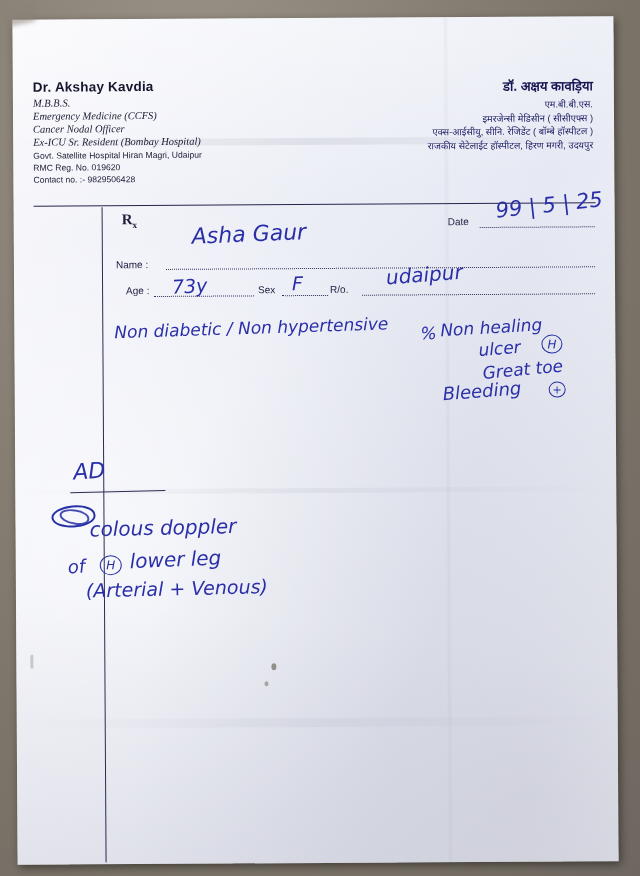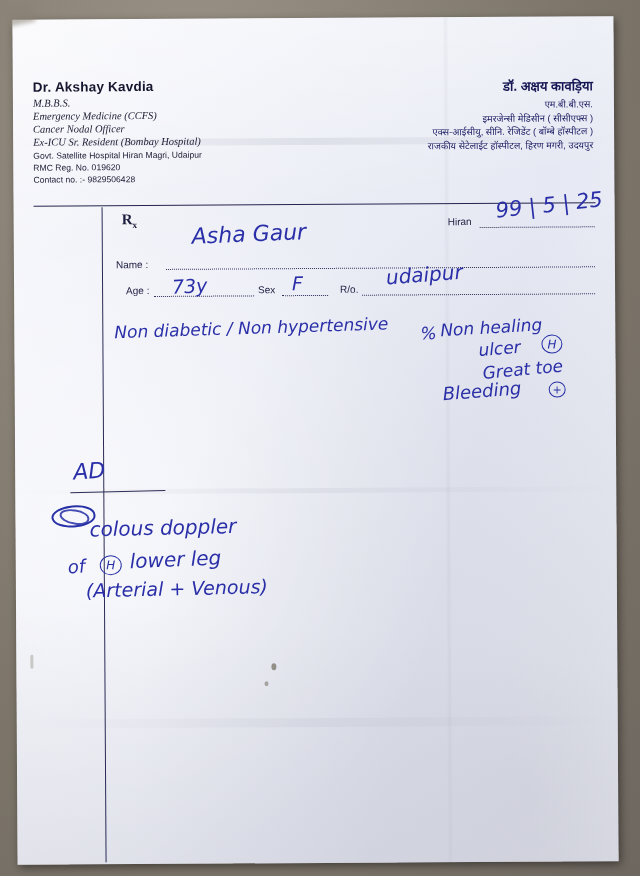--- a/index.html
+++ b/index.html
@@ -213,29 +213,29 @@
         <div class="hi-line">एक्स-आईसीयु, सीनि. रेजिडेंट ( बॉम्बे हॉस्पीटल )</div>
         <div class="hi-line">राजकीय सेटेलाईट हॉस्पीटल, हिरण मगरी, उदयपुर</div>
       </div>
     </div>
 
     <div class="rule" id="rule1"></div>
     <div id="vrule"></div>
 
     <div class="rx"><span>R</span><sub>x</sub></div>
 
-    <div class="printed-label" style="left:434px; top:199px;">Hiran</div>
+    <div class="printed-label" style="left:434px; top:199px;">Date</div>
     <div class="dotline" style="left:466px; top:210px; width:115px;"></div>
 
     <div class="printed-label" style="left:102px; top:240px;">Name :</div>
     <div class="dotline" style="left:152px; top:250px; width:429px;"></div>
 
     <div class="printed-label" style="left:112px; top:266px;">Age :</div>
     <div class="printed-label" style="left:244px; top:266px;">Sex</div>
-    <div class="printed-label" style="left:318px; top:266px;padding-left:8px;">R/o.</div>
+    <div class="printed-label" style="left:308px; top:266px;padding-left:8px;">R/o.</div>
     <div class="dotline" style="left:140px; top:277px; width:100px;"></div>
     <div class="dotline" style="left:268px; top:277px; width:46px;"></div>
     <div class="dotline" style="left:348px; top:277px; width:233px;"></div>
 
     <div class="hand" style="left:482px; top:182px; font-size:21px; transform:rotate(-6deg);">99 | 5 | 25</div>
 
     <div class="hand" style="left:178px; top:205px; font-size:22px; transform:rotate(-2deg);">Asha Gaur</div>
 
     <div class="hand" style="left:158px; top:257px; font-size:19px; transform:rotate(-3deg);">73y</div>
     <div class="hand" style="left:278px; top:254px; font-size:19px;">F</div>

